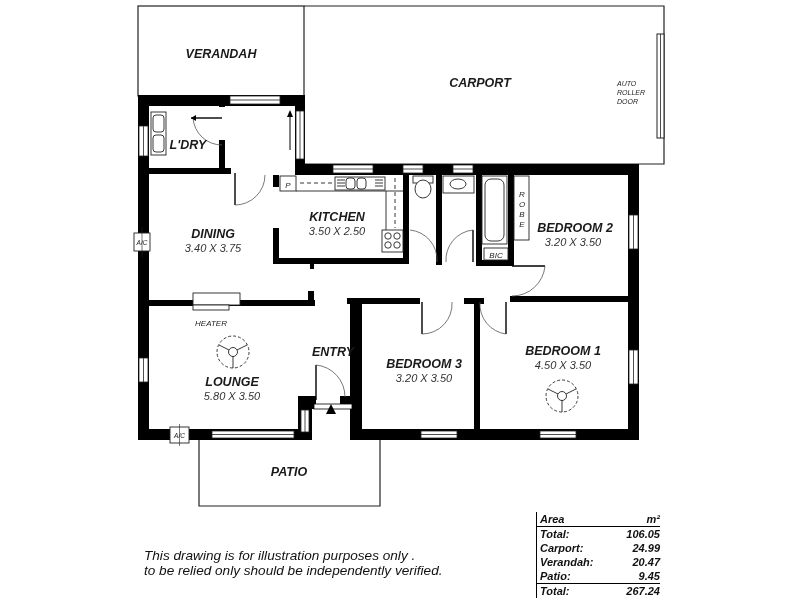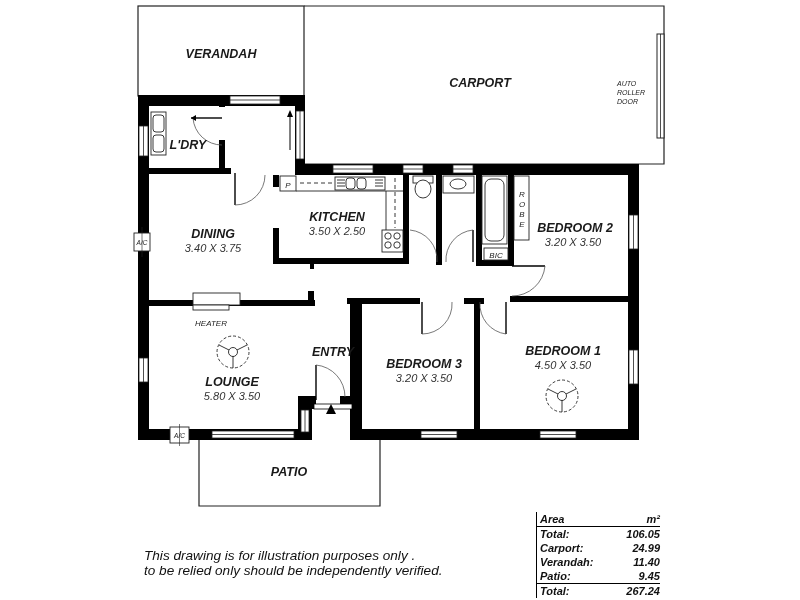--- a/index.html
+++ b/index.html
@@ -276,21 +276,21 @@
   <div class="area-row">
     <span>Total:</span>
     <span class="val">106.05</span>
   </div>
   <div class="area-row">
     <span>Carport:</span>
     <span class="val">24.99</span>
   </div>
   <div class="area-row">
     <span>Verandah:</span>
-    <span class="val">11.40</span>
+    <span class="val">20.47</span>
   </div>
   <div class="area-row">
     <span>Patio:</span>
     <span class="val">9.45</span>
   </div>
   <div class="area-row area-total">
     <span>Total:</span>
     <span class="val">267.24</span>
   </div>
 </div>

